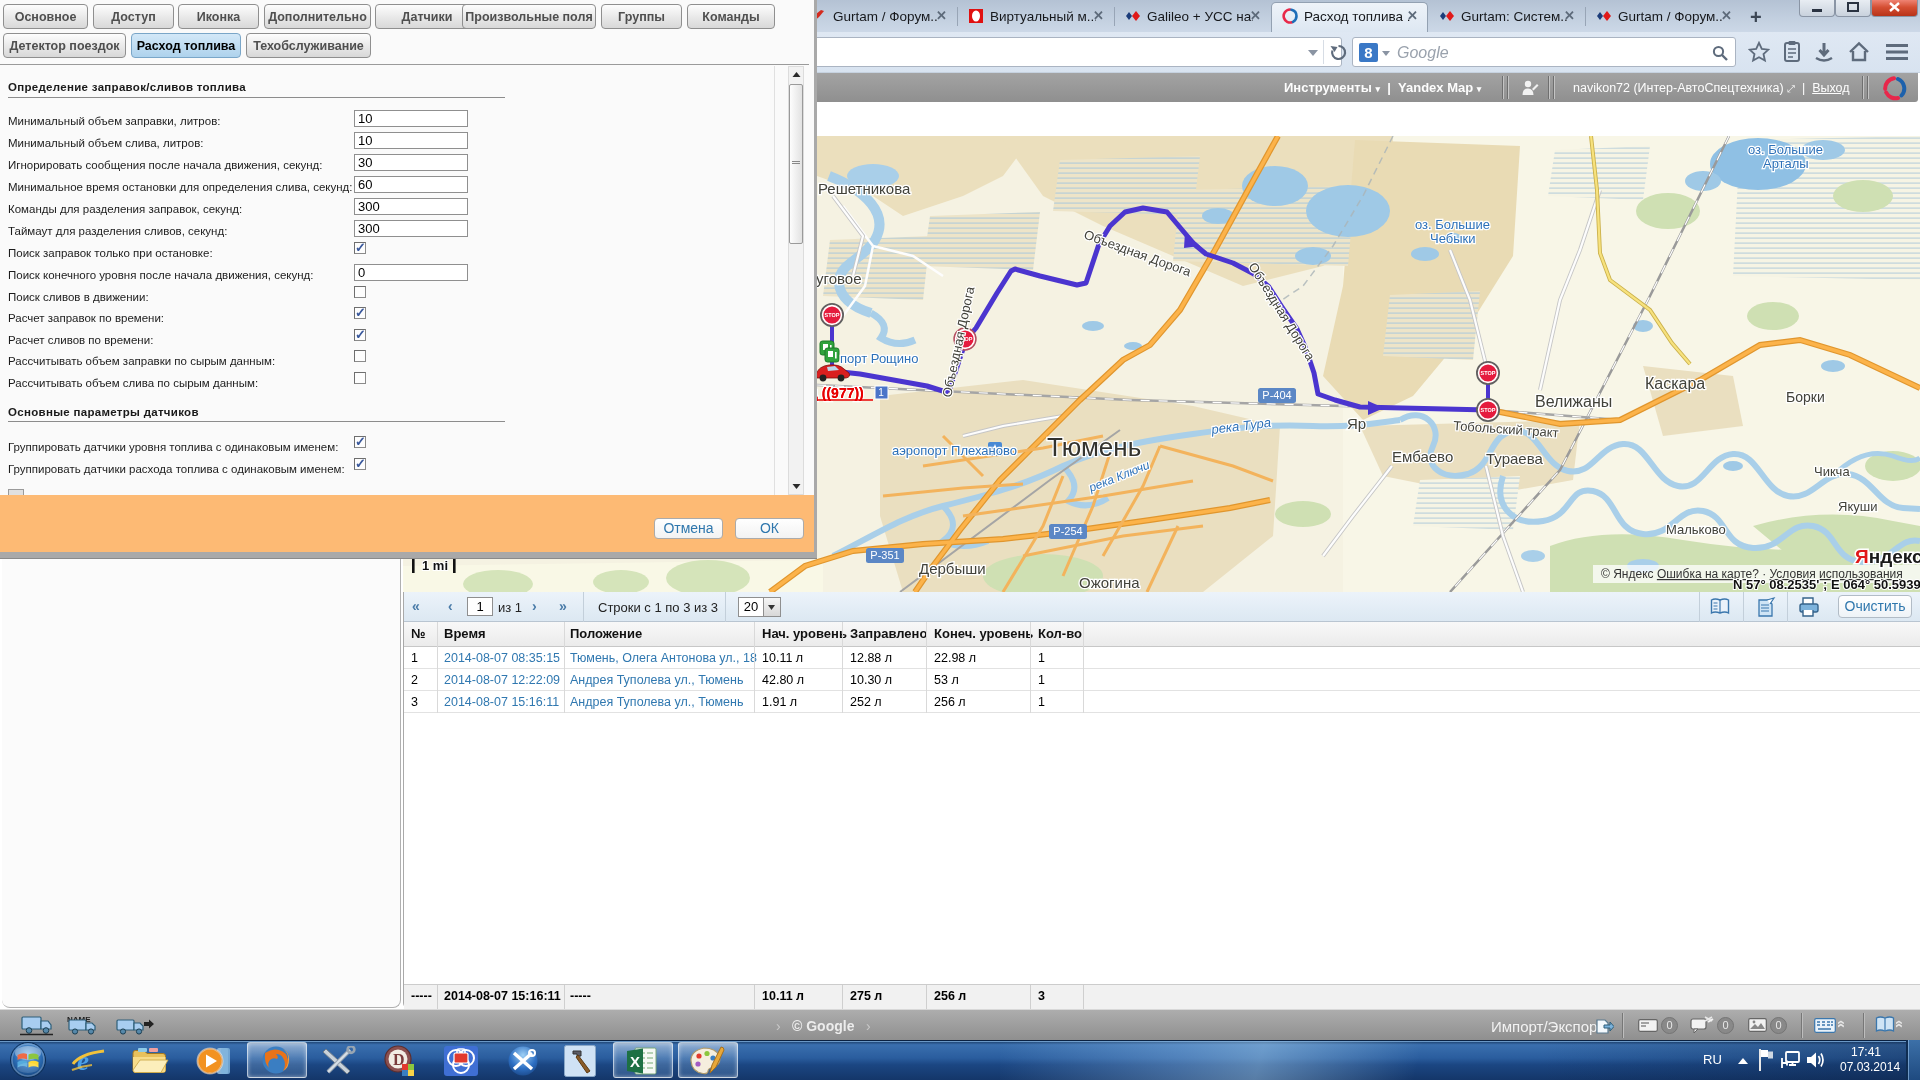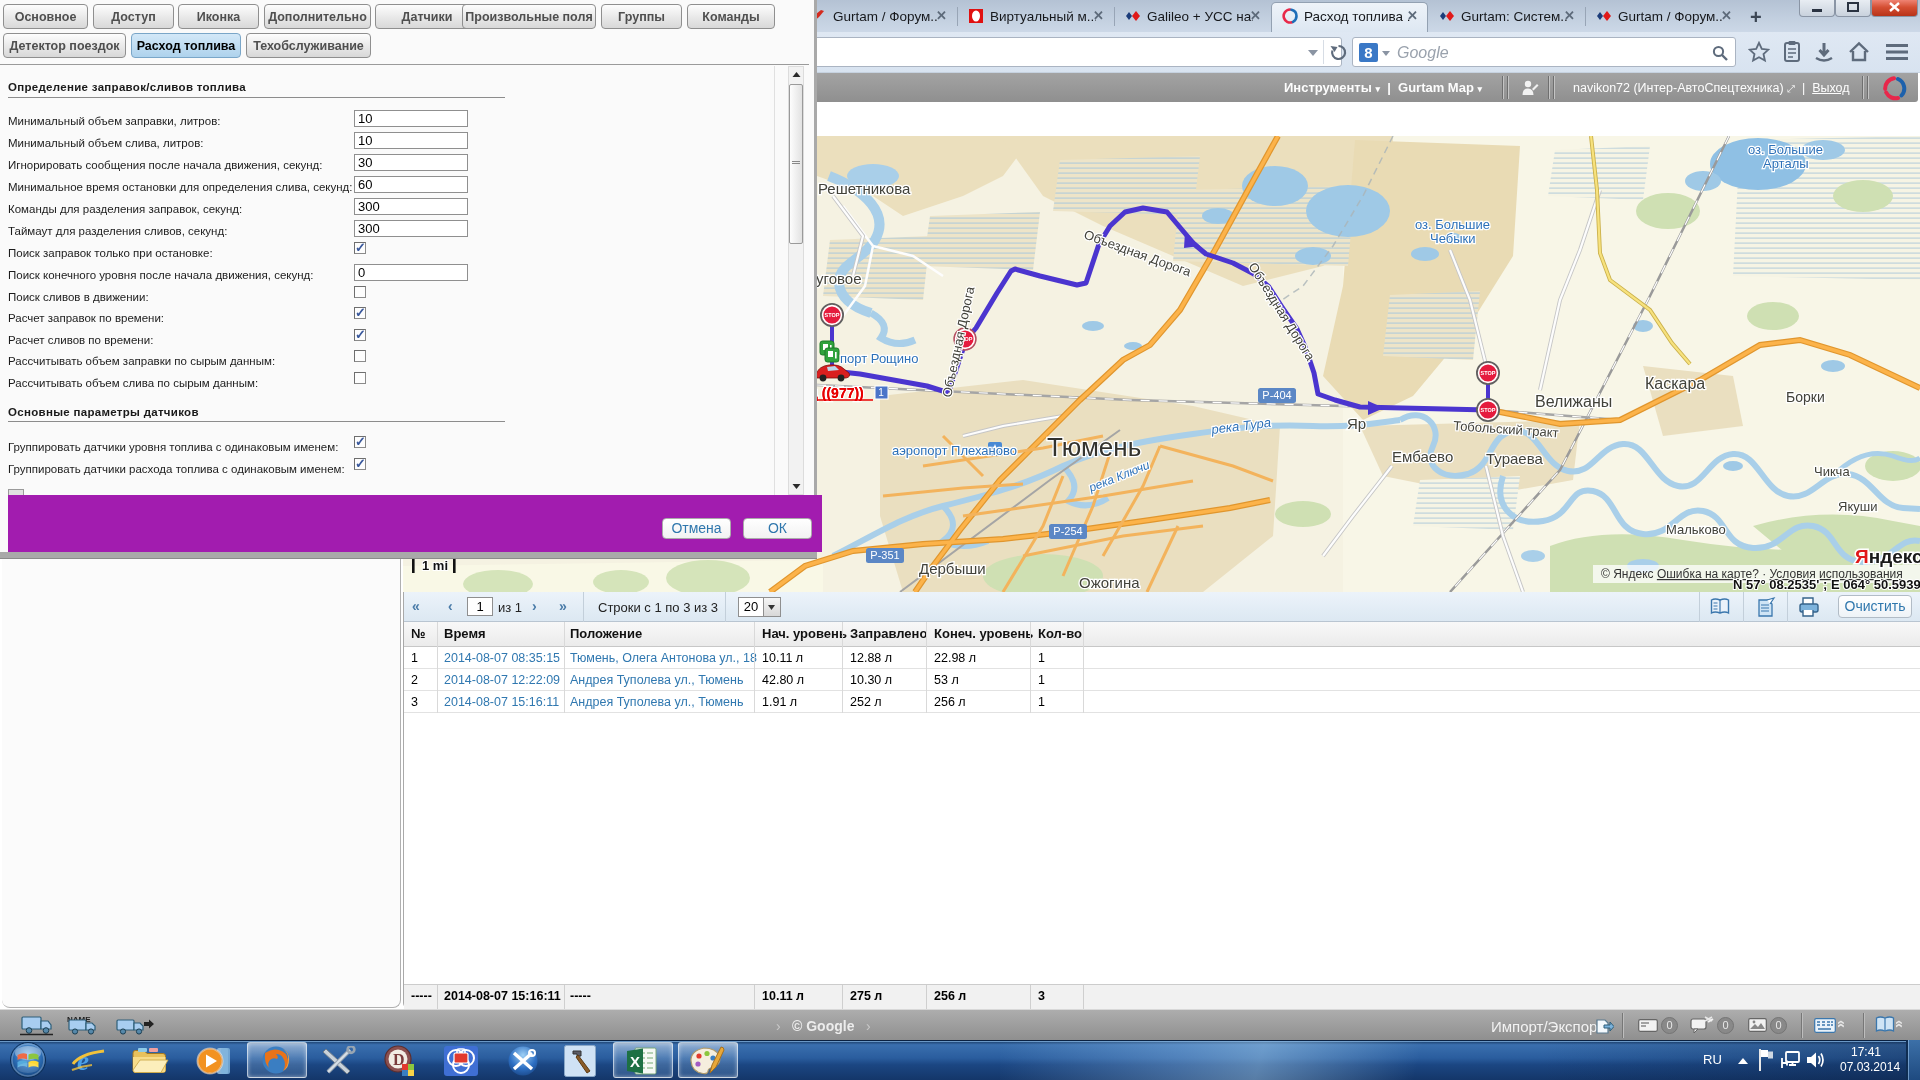--- a/index.html
+++ b/index.html
@@ -62,21 +62,21 @@
 .dtab { position:absolute; height:25px; border:1px solid #8f8f8f; border-radius:4px; background:linear-gradient(180deg,#fdfdfd,#e8e8e8 55%,#d8d8d8); color:#4f4f4f; font-size:12.5px; font-weight:bold; text-align:center; white-space:nowrap; overflow:hidden; }
 .dtab span { display:inline-block; margin-top:5px; }
 .dtab.act { background:linear-gradient(180deg,#d3e8f8,#aed2ec); border-color:#7aa6c8; color:#000; }
 #dsep { position:absolute; left:0; top:64px; width:809px; height:1px; background:#9a9a9a; }
 .dhead { position:absolute; left:8px; font-size:11.5px; font-weight:bold; color:#1a1a1a; letter-spacing:0.3px; }
 .dunder { position:absolute; left:8px; width:497px; height:1px; background:#8c8c8c; }
 .dlabel { position:absolute; left:8px; font-size:11.5px; color:#1c1c1c; white-space:nowrap; line-height:14px; padding-top:2px; }
 .dinput { position:absolute; left:354px; width:114px; height:17px; background:#fff; border:1px solid #8f8f8f; font-size:13px; color:#000; padding:0 0 0 3px; line-height:15px; }
 .dcheck { position:absolute; left:354px; width:12px; height:12px; background:#fdfdfd; border:1px solid #8a8a8a; border-top-color:#6e6e6e; border-left-color:#6e6e6e; }
 .dcheck.on::after { content:"\2713"; position:absolute; left:0px; top:-3px; font-size:13px; font-weight:bold; color:#39589c; }
-#dfoot { position:absolute; left:8px; top:495px; width:814px; height:57px; background:#a21caf; }
+#dfoot { position:absolute; left:0; top:495px; width:814px; height:57px; background:#fdba74; }
 .dbtn { position:absolute; top:23px; width:69px; height:21px; background:linear-gradient(180deg,#fff,#f2f2f2); border:1px solid #ababab; border-radius:4px; color:#2f77ad; font-size:14px; text-align:center; line-height:19px; }
 
 #dscroll { position:absolute; left:788px; top:66px; width:16px; height:429px; background:#f2f2f2; border:1px solid #dcdcdc; }
 #dthumb { position:absolute; left:0px; top:17px; width:14px; height:160px; background:linear-gradient(90deg,#fdfdfd,#e2e2e2); border:1px solid #9a9a9a; border-radius:2px; }
 </style>
 </head>
 <body>
 <div id="stage">
 
 <div class="abs" id="tabbar">
@@ -179,21 +179,21 @@
       </svg>
   <svg class="abs" style="left:1847px;top:8px" width="24" height="24" viewBox="0 0 24 24">
         <path d="M3 12 L12 3.5 L21 12 M6 11 L6 20 L18 20 L18 11" stroke="#5e6b7c" stroke-width="2.4" fill="none"></path>
       </svg>
   <svg class="abs" style="left:1885px;top:11px" width="24" height="18" viewBox="0 0 24 18">
         <path d="M1 2.5h22M1 9h22M1 15.5h22" stroke="#5e6b7c" stroke-width="3"></path>
       </svg>
 </div>
 
 <div class="abs" id="wbar1">
-  <div class="wtext" style="left:1284px;font-weight:bold;font-size:13px">Инструменты <span style="font-size:9px">▾</span>&nbsp; | &nbsp;<b>Gurtam Map</b> <span style="font-size:9px">▾</span></div>
+  <div class="wtext" style="left:1284px;font-weight:bold;font-size:13px">Инструменты <span style="font-size:9px">▾</span>&nbsp; | &nbsp;<b>Yandex Map</b> <span style="font-size:9px">▾</span></div>
   <div class="wsep" style="left:1502px"></div>
   <div class="wsep" style="left:1507px"></div>
   <svg class="abs" style="left:1521px;top:6px" width="18" height="17" viewBox="0 0 18 17">
         <circle cx="7" cy="5" r="3.2" fill="#f2f2f2"></circle>
         <path d="M1.5 16 Q1.5 9.5 7 9.5 Q12.5 9.5 12.5 16 Z" fill="#f2f2f2"></path>
         <path d="M11 10 L16 5 L17.5 6.5 L12.5 11.5 Z" fill="#f2f2f2"></path>
       </svg>
   <div class="wsep" style="left:1548px"></div>
   <div class="wsep" style="left:1553px"></div>
   <div class="wtext" style="left:1573px;font-size:12.5px;top:8px">navikon72 (Интер-АвтоСпецтехника) <span style="font-size:10px">⤢</span> &nbsp;|&nbsp; <u>Выход</u></div>

